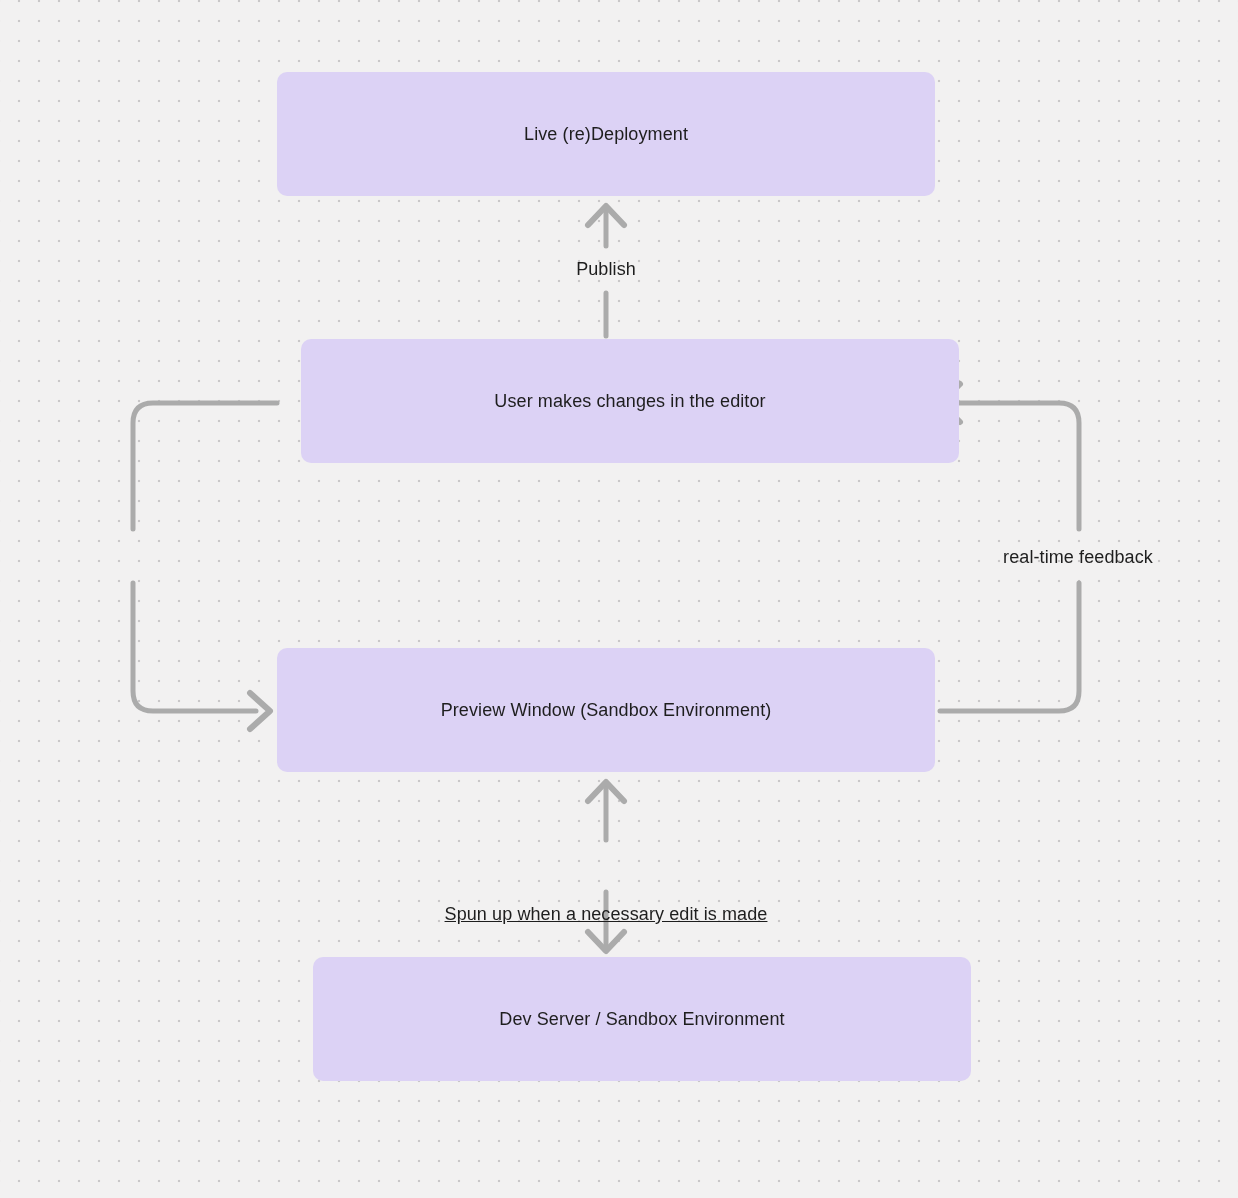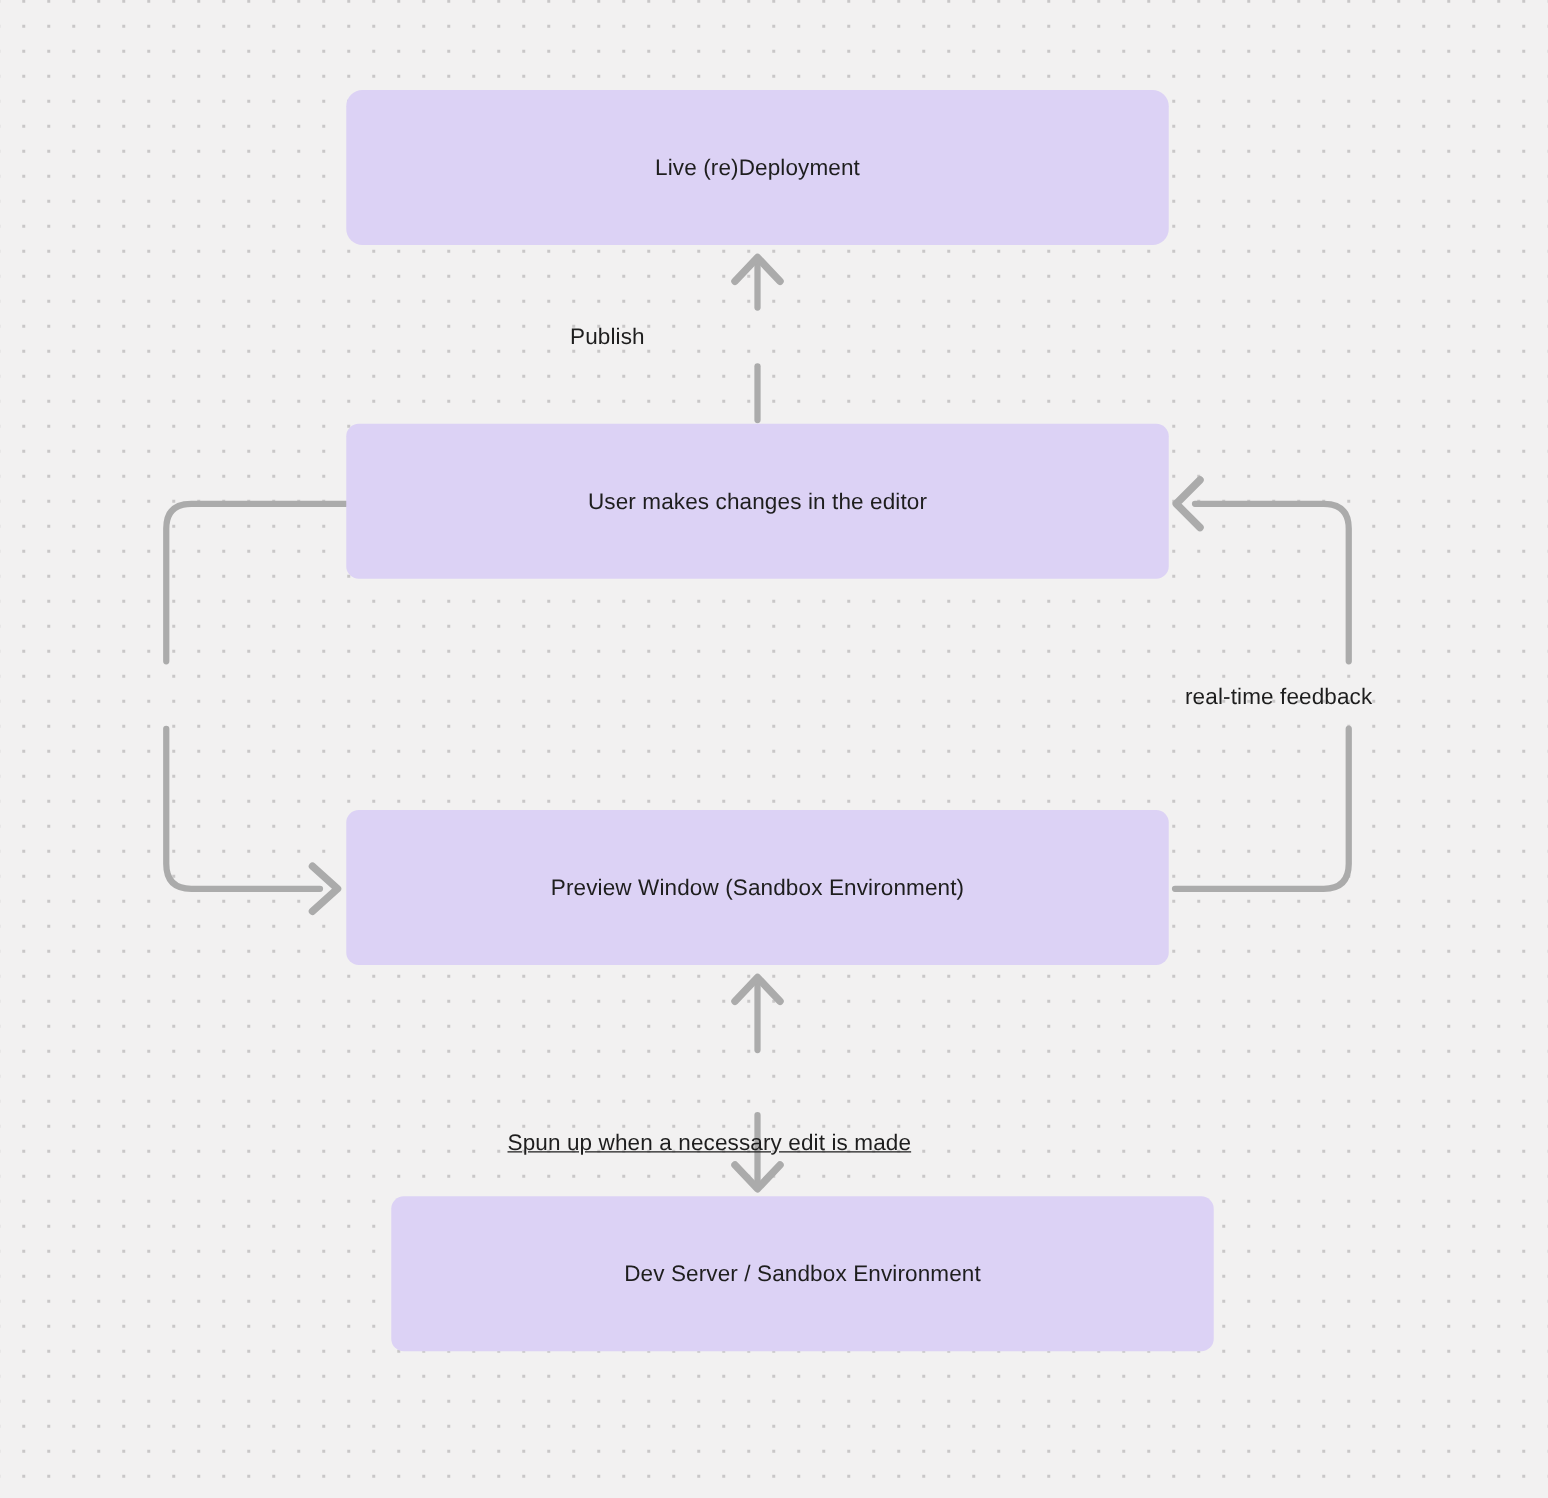--- a/index.html
+++ b/index.html
@@ -38,26 +38,27 @@
   .arrow-layer path.head{stroke-width:6;}
   .node{
     position:absolute;
     left:277px;width:658px;height:124px;
     background:var(--node-fill);
     border-radius:10px;
     display:flex;align-items:center;justify-content:center;
     font-size:18px;color:var(--text);
     letter-spacing:0.1px;
   }
-  .node-1{top:72px;border-radius:13px;}
-  .node-2{top:339px;}
+  .node-1{top:72px;}
+  .node-2{top:339px;margin-left:24px;}
   .node-3{top:648px;text-align:center;}
   .node-4{top:957px;margin-left:36px;}
   .edge-label{
     position:absolute;
+    text-align:center;
     font-size:18px;color:var(--text);
     letter-spacing:0.1px;
     line-height:24px;
   }
   .label-publish{left:456px;top:257px;width:300px;}
   .label-updates{left:2px;top:545px;width:260px;}
   .label-realtime{left:948px;top:545px;width:260px;}
   .label-spun{left:406px;top:902px;width:400px;text-decoration:underline;}
 </style>
 </head>

